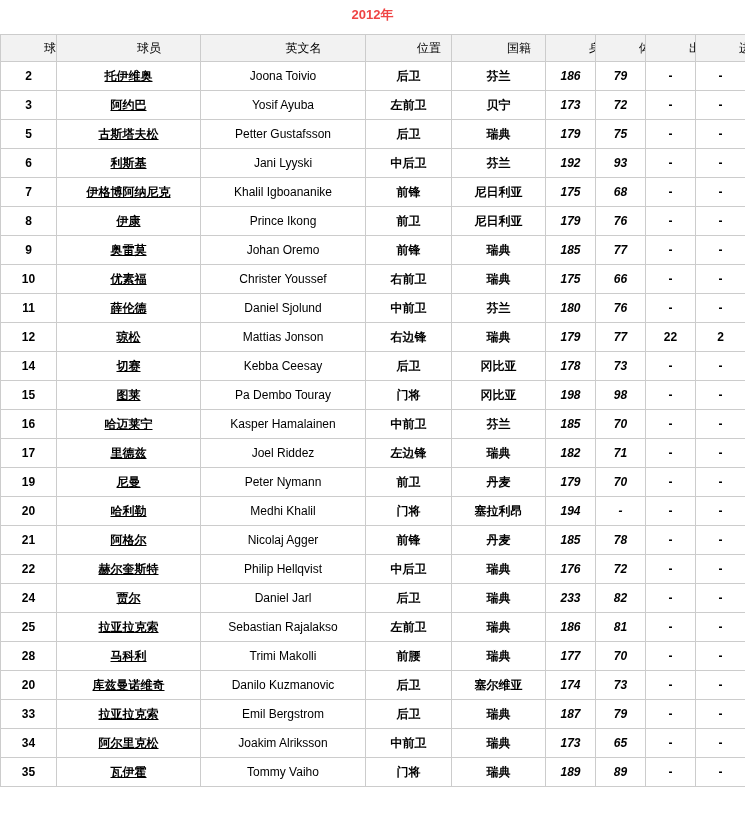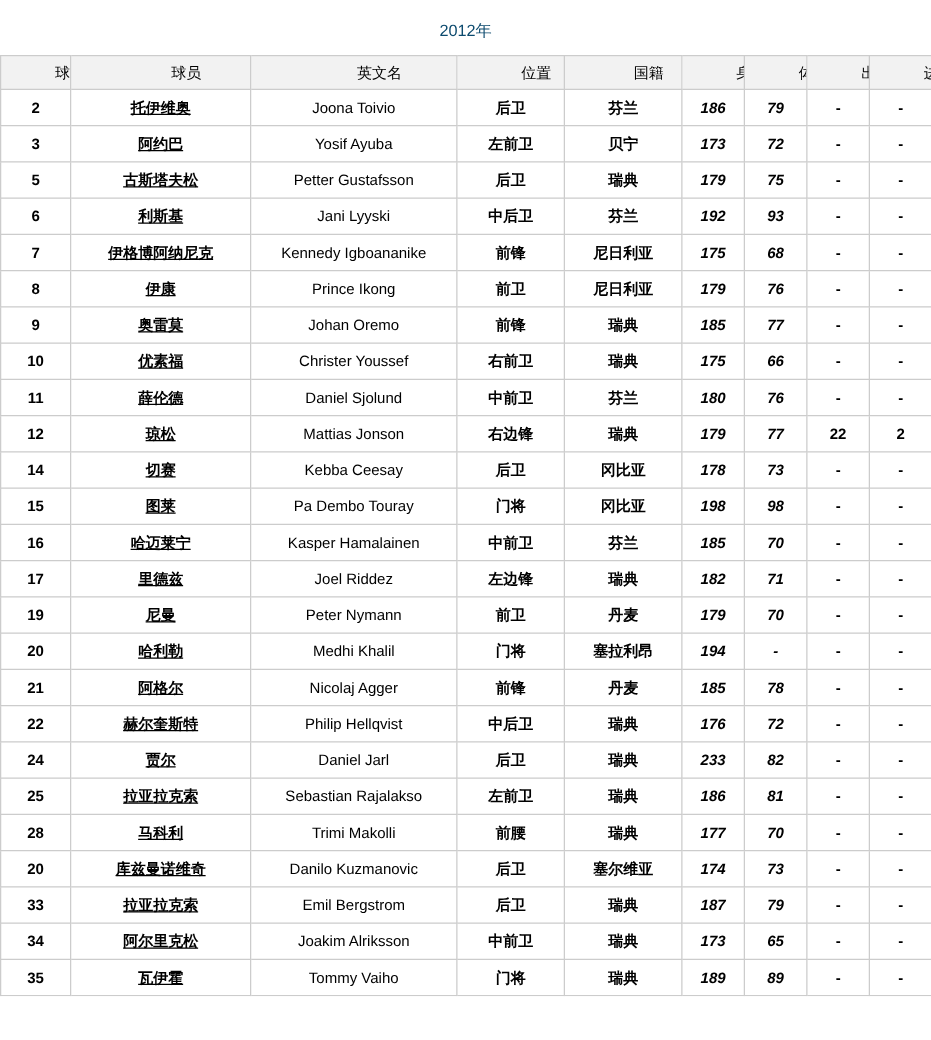--- a/index.html
+++ b/index.html
@@ -12,23 +12,23 @@
     font-family: "Liberation Sans", sans-serif;
     color: #000000;
   }
   .page {
     width: 745px;
     box-sizing: border-box;
   }
   .title {
     text-align: center;
     font-size: 13px;
-    font-weight: normal;
-    padding: 16px 0 10px 0;
-    color: #0c4a6e;
+    font-weight: bold;
+    padding: 6px 0 10px 0;
+    color: #ef4444;
   }
   table.roster {
     border-collapse: collapse;
     width: 745px;
     table-layout: fixed;
     font-size: 12px;
   }
   table.roster th,
   table.roster td {
     border: 1px solid #cccccc;
@@ -145,21 +145,21 @@
           <td class="pos">中后卫</td>
           <td class="nat">芬兰</td>
           <td class="ht">192</td>
           <td class="wt">93</td>
           <td class="apps">-</td>
           <td class="goals">-</td>
         </tr>
         <tr>
           <td class="num">7</td>
           <td class="cn">伊格博阿纳尼克</td>
-          <td class="en">Kennedy Igboananike</td>
+          <td class="en">Khalil Igboananike</td>
           <td class="pos">前锋</td>
           <td class="nat">尼日利亚</td>
           <td class="ht">175</td>
           <td class="wt">68</td>
           <td class="apps">-</td>
           <td class="goals">-</td>
         </tr>
         <tr>
           <td class="num">8</td>
           <td class="cn">伊康</td>

